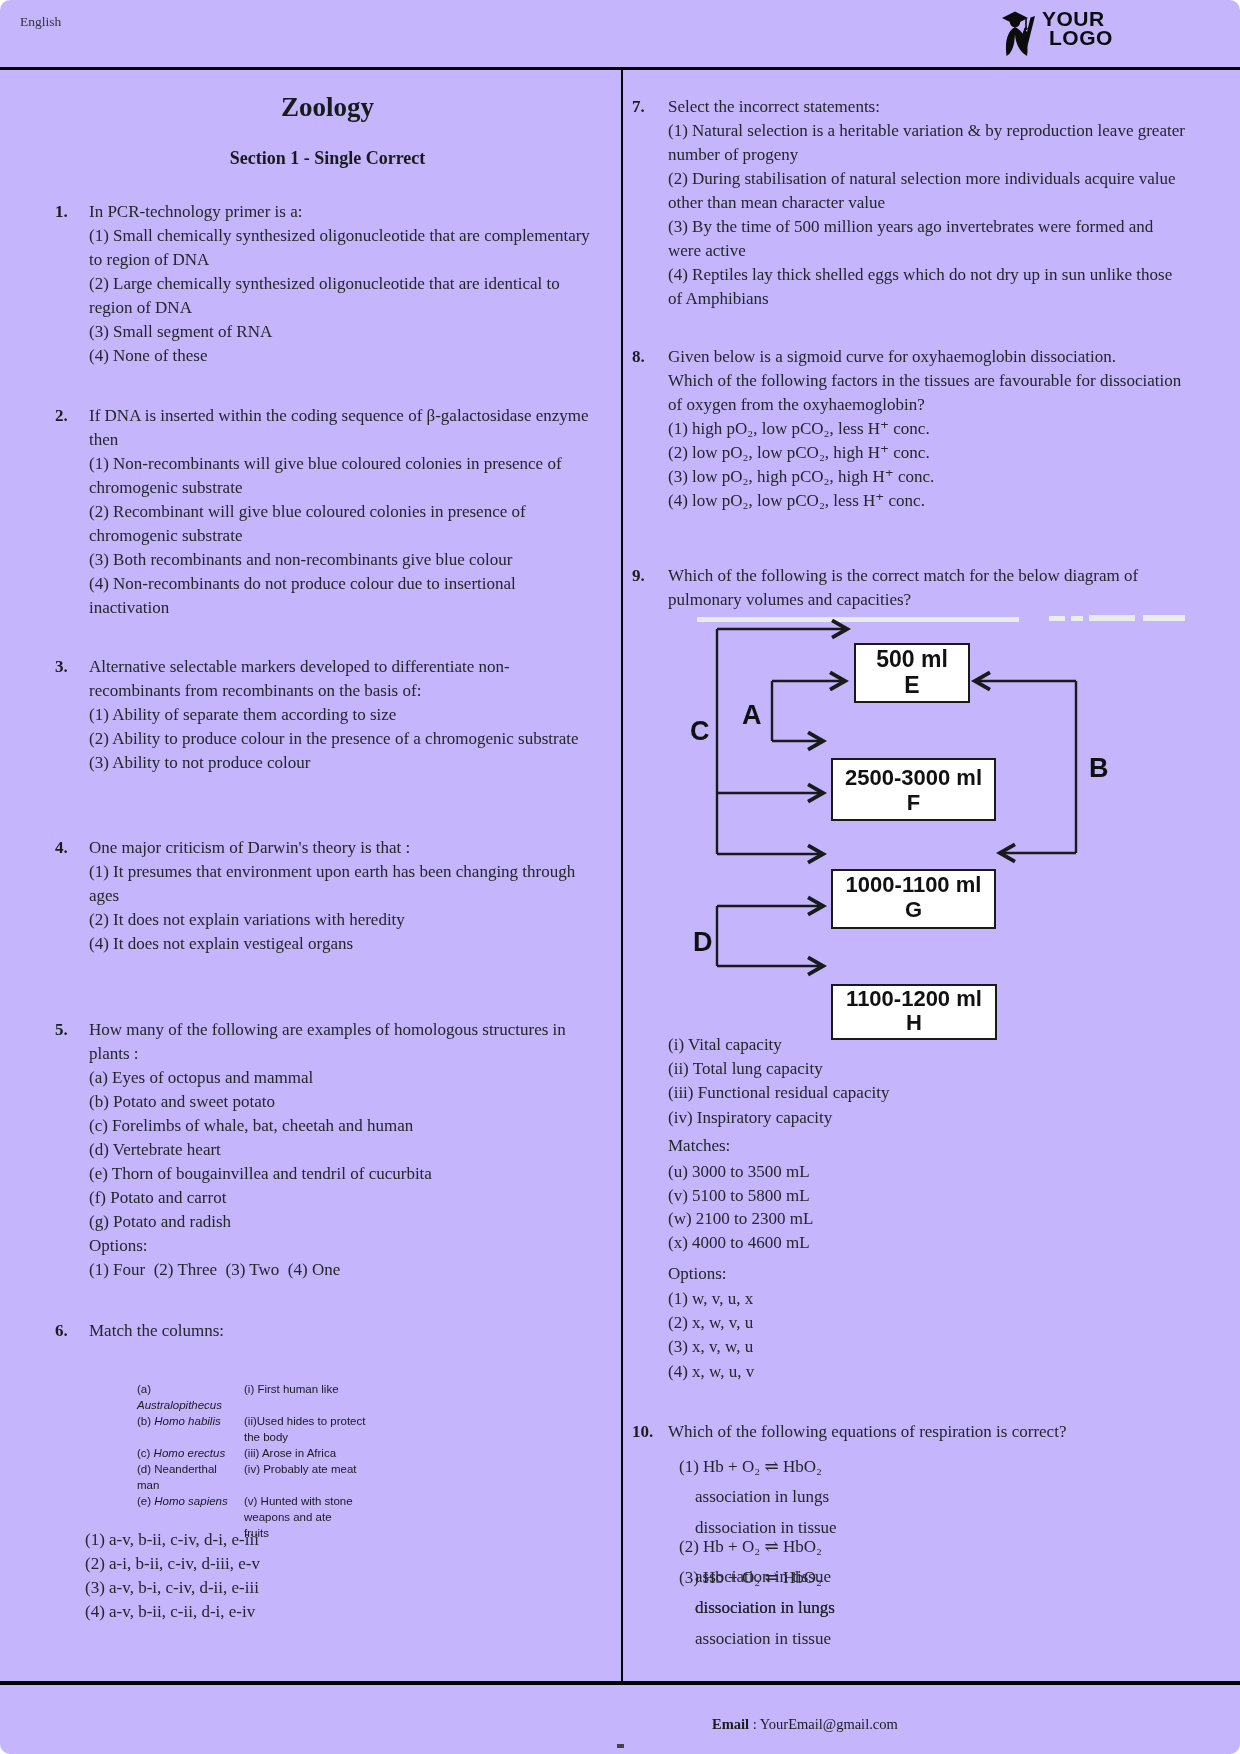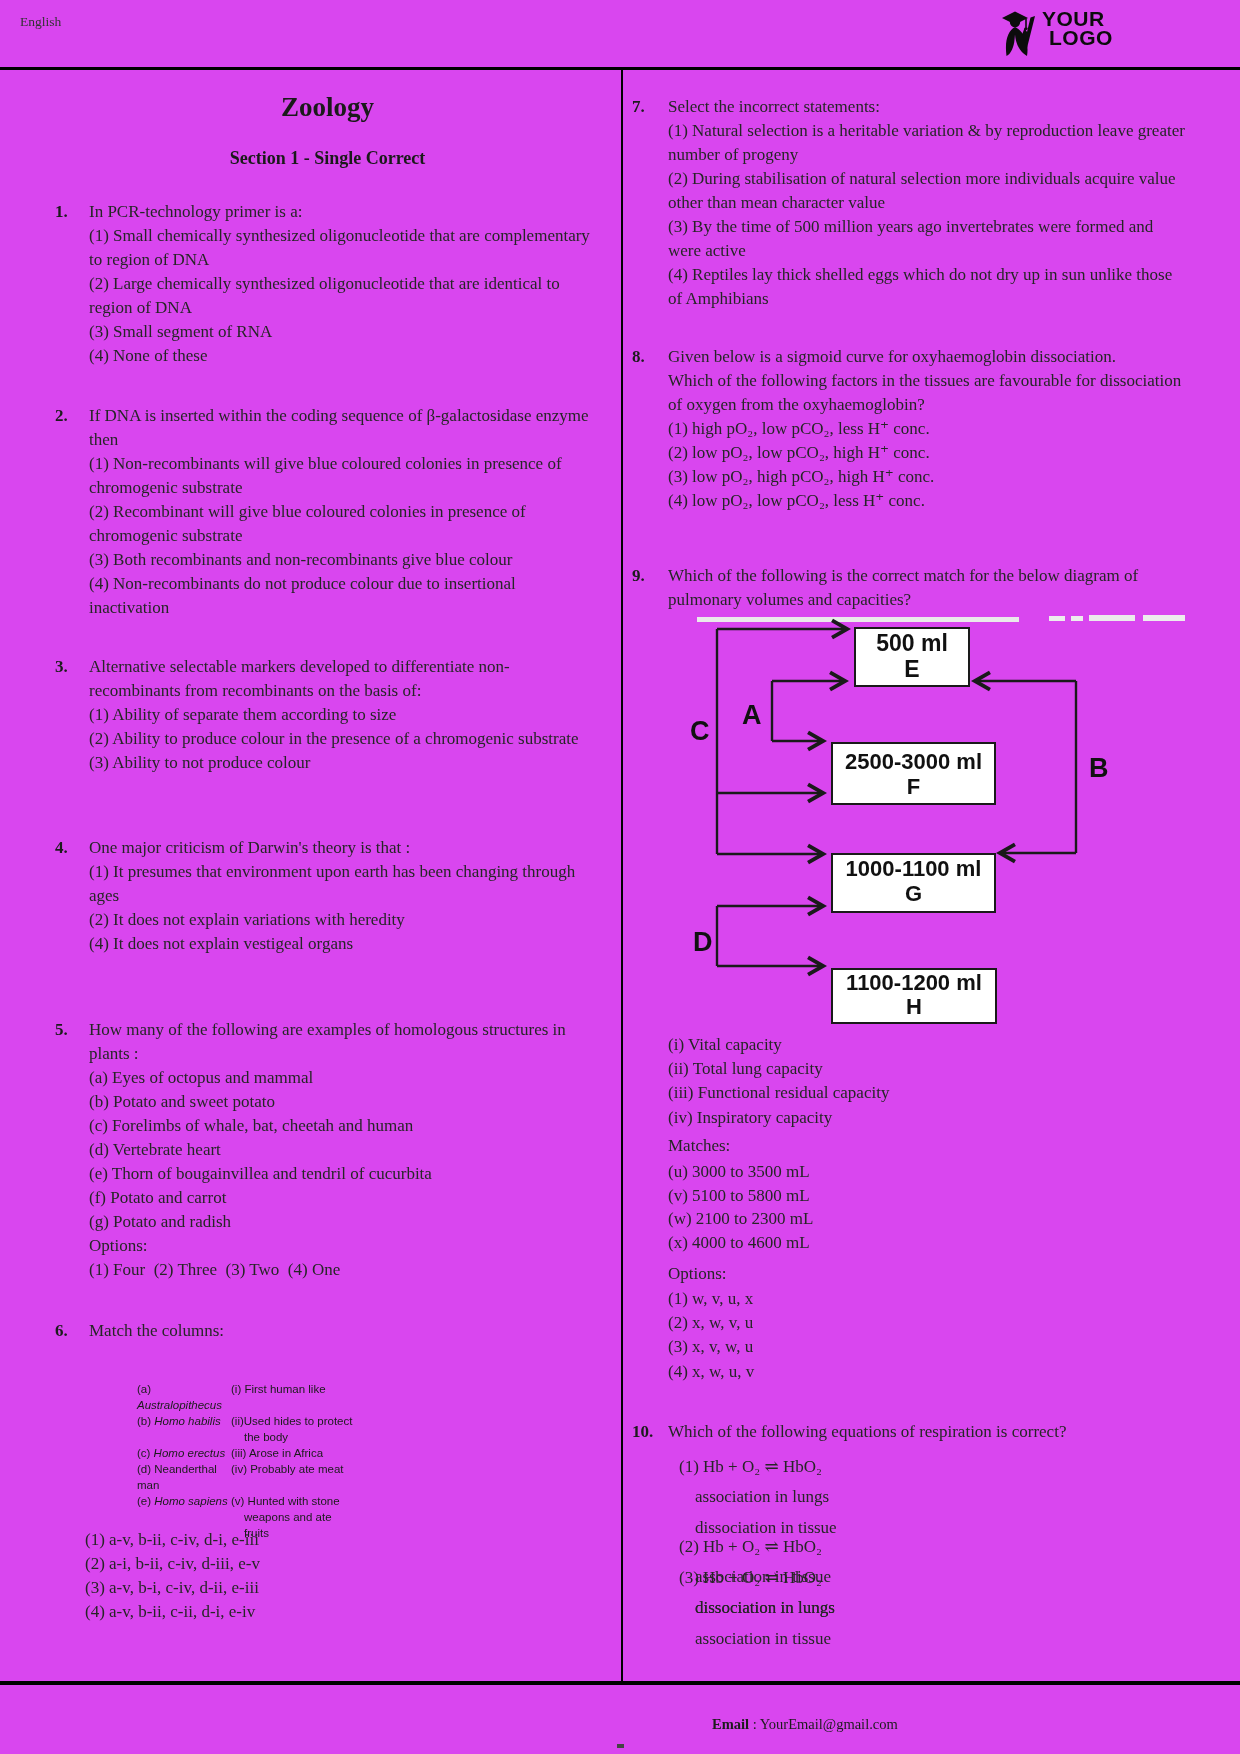--- a/index.html
+++ b/index.html
@@ -1,17 +1,17 @@
 <!DOCTYPE html>
 <html><head>
 <meta charset="utf-8">
 <style>
   html,body{margin:0;padding:0;background:#fff;}
-  .page{position:relative;width:1240px;height:1754px;background:#d946ef;overflow:hidden;
-        font-family:"Liberation Serif","DejaVu Serif","DejaVu Sans",serif;color:#222;}
+  .page{position:relative;width:1240px;height:1754px;background:#c4b5fd;overflow:hidden;
+        font-family:"Liberation Serif","DejaVu Serif","DejaVu Sans",serif;color:#222;border-radius:10px;}
   .hdr-lang{position:absolute;left:20px;top:14px;font-size:13.5px;color:#333;}
   .rule-top{position:absolute;left:0;top:67px;width:1240px;height:3px;background:#000;}
   .rule-bottom{position:absolute;left:0;top:1681px;width:1240px;height:4px;background:#000;}
   .divider{position:absolute;left:621px;top:70px;width:2px;height:1611px;background:#000;}
   .logo{position:absolute;left:1000px;top:6px;width:120px;height:54px;}
   .logo-icon{position:absolute;left:0;top:2px;}
   .logo-text{position:absolute;left:42px;top:3px;font-family:"Liberation Sans","DejaVu Sans",sans-serif;
              font-weight:bold;font-size:21px;line-height:19px;letter-spacing:.5px;color:#0c0c0c;}
   .logo-text .l2{margin-left:7px;}
   .title{position:absolute;left:50px;top:92px;width:555px;text-align:center;font-size:27px;font-weight:bold;color:#1a1a1a;}
@@ -20,30 +20,30 @@
   .qn{position:absolute;left:0;top:0;font-weight:bold;color:#1c1c1c;}
   .qb{margin-left:34px;}
   .qb-r{margin-left:36px;}
   .q p{margin:0;}
   .mt8{margin-top:8px;} .mt7{margin-top:7px;}
   .opts{position:absolute;font-size:17px;line-height:24px;color:#262626;}
   .opts p{margin:0;}
   
   .mtable{position:absolute;left:137px;top:1381px;font-family:"Liberation Sans","DejaVu Sans",sans-serif;
           font-size:11.5px;line-height:16px;color:#1b1b1b;}
-  .mrow{display:flex;}
+  .mrow{display:flex;justify-content:space-between;}
   .mc-l{width:94px;}
   .mc-r{width:140px;}
   .ind{padding-left:13px;}
   .it{font-style:italic;}
   
   .diagram{position:absolute;left:645px;top:615px;width:560px;height:412px;}
   .diagram svg{position:absolute;left:0;top:0;}
   .dbox{position:absolute;border:2.5px solid #1a1a1a;background:#fff;text-align:center;
-        font-family:"Liberation Sans","DejaVu Sans",sans-serif;font-weight:bold;color:#111;}
+        font-family:"Liberation Sans","DejaVu Sans",sans-serif;font-weight:bold;color:#111;margin-top:16px;}
   .dbox .v{display:block;}
   .boxE{left:209px;top:12px;width:112px;height:55px;font-size:23px;line-height:26px;padding-top:1px;}
   .boxF{left:186px;top:127px;width:161px;height:54px;font-size:22px;line-height:25px;padding-top:5px;}
   .boxG{left:186px;top:238px;width:161px;height:55px;font-size:22px;line-height:25px;padding-top:1px;}
   .boxH{left:186px;top:353px;width:162px;height:51px;font-size:22px;line-height:24px;padding-top:1px;}
   .dlabel{position:absolute;font-family:"Liberation Sans","DejaVu Sans",sans-serif;font-weight:bold;font-size:27px;color:#111;}
   .labA{left:97px;top:85px;} .labB{left:444px;top:138px;} .labC{left:45px;top:101px;} .labD{left:48px;top:312px;}
   .wm{position:absolute;background:#eaeaea;}
   
   .q10g{position:absolute;left:675px;width:500px;font-size:17px;line-height:26.3px;color:#262626;}

